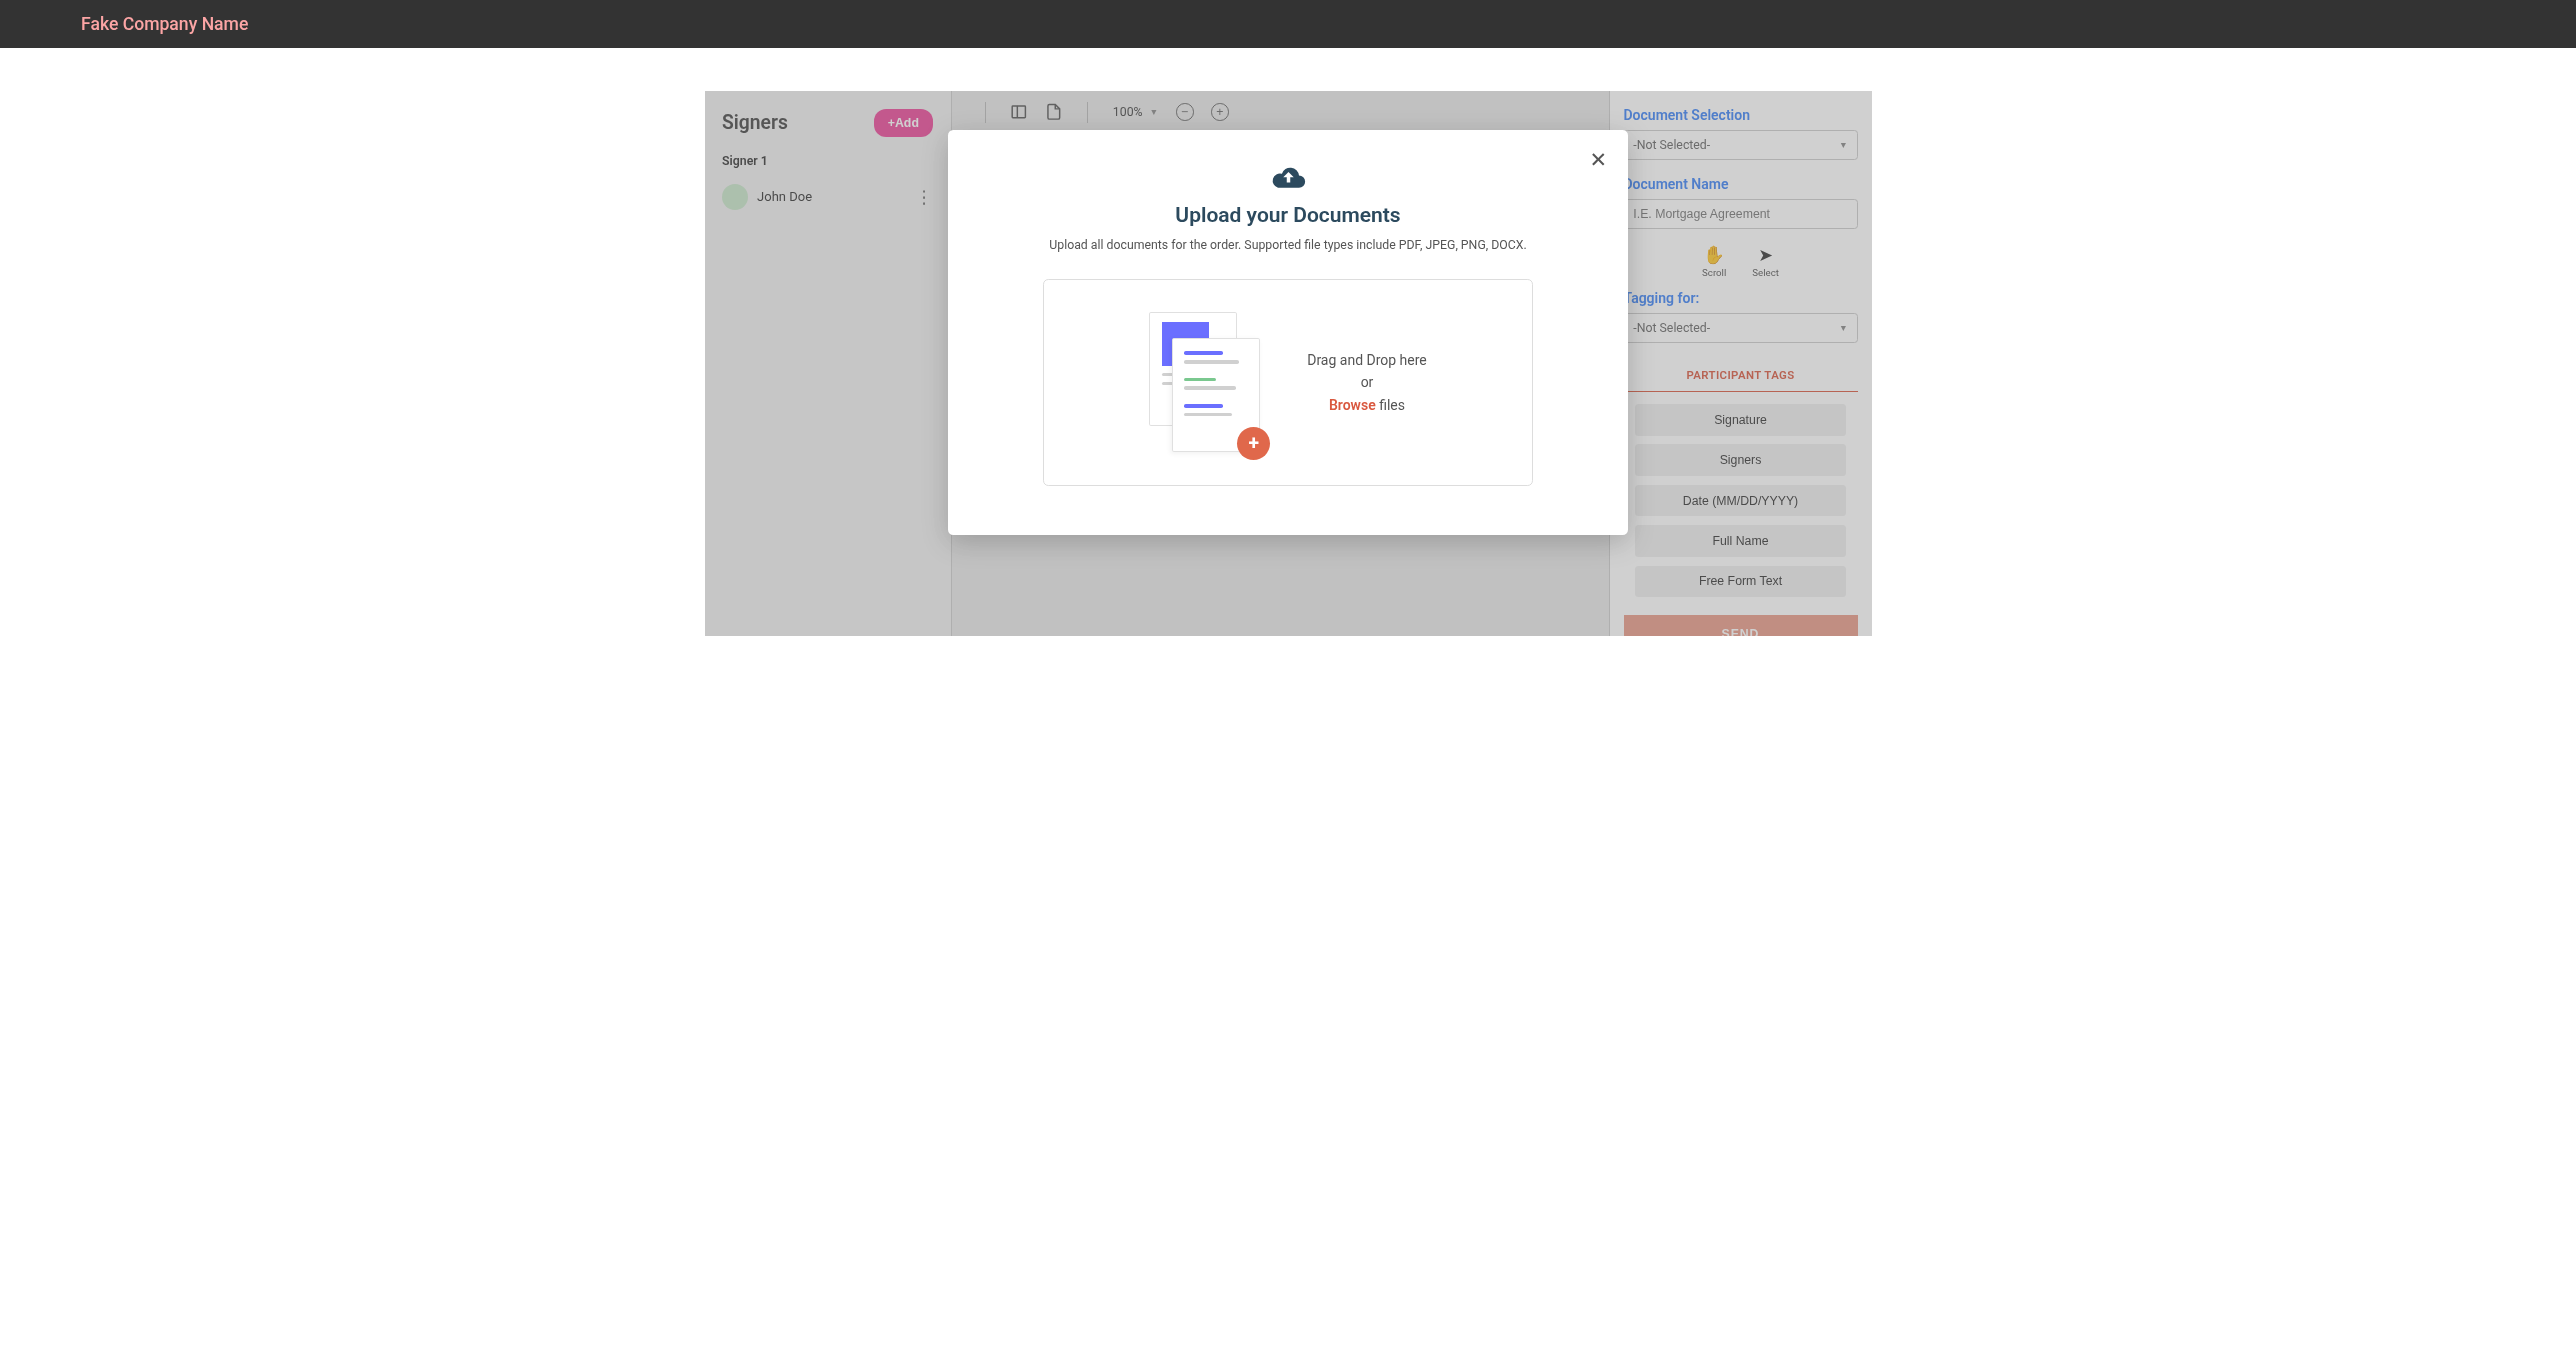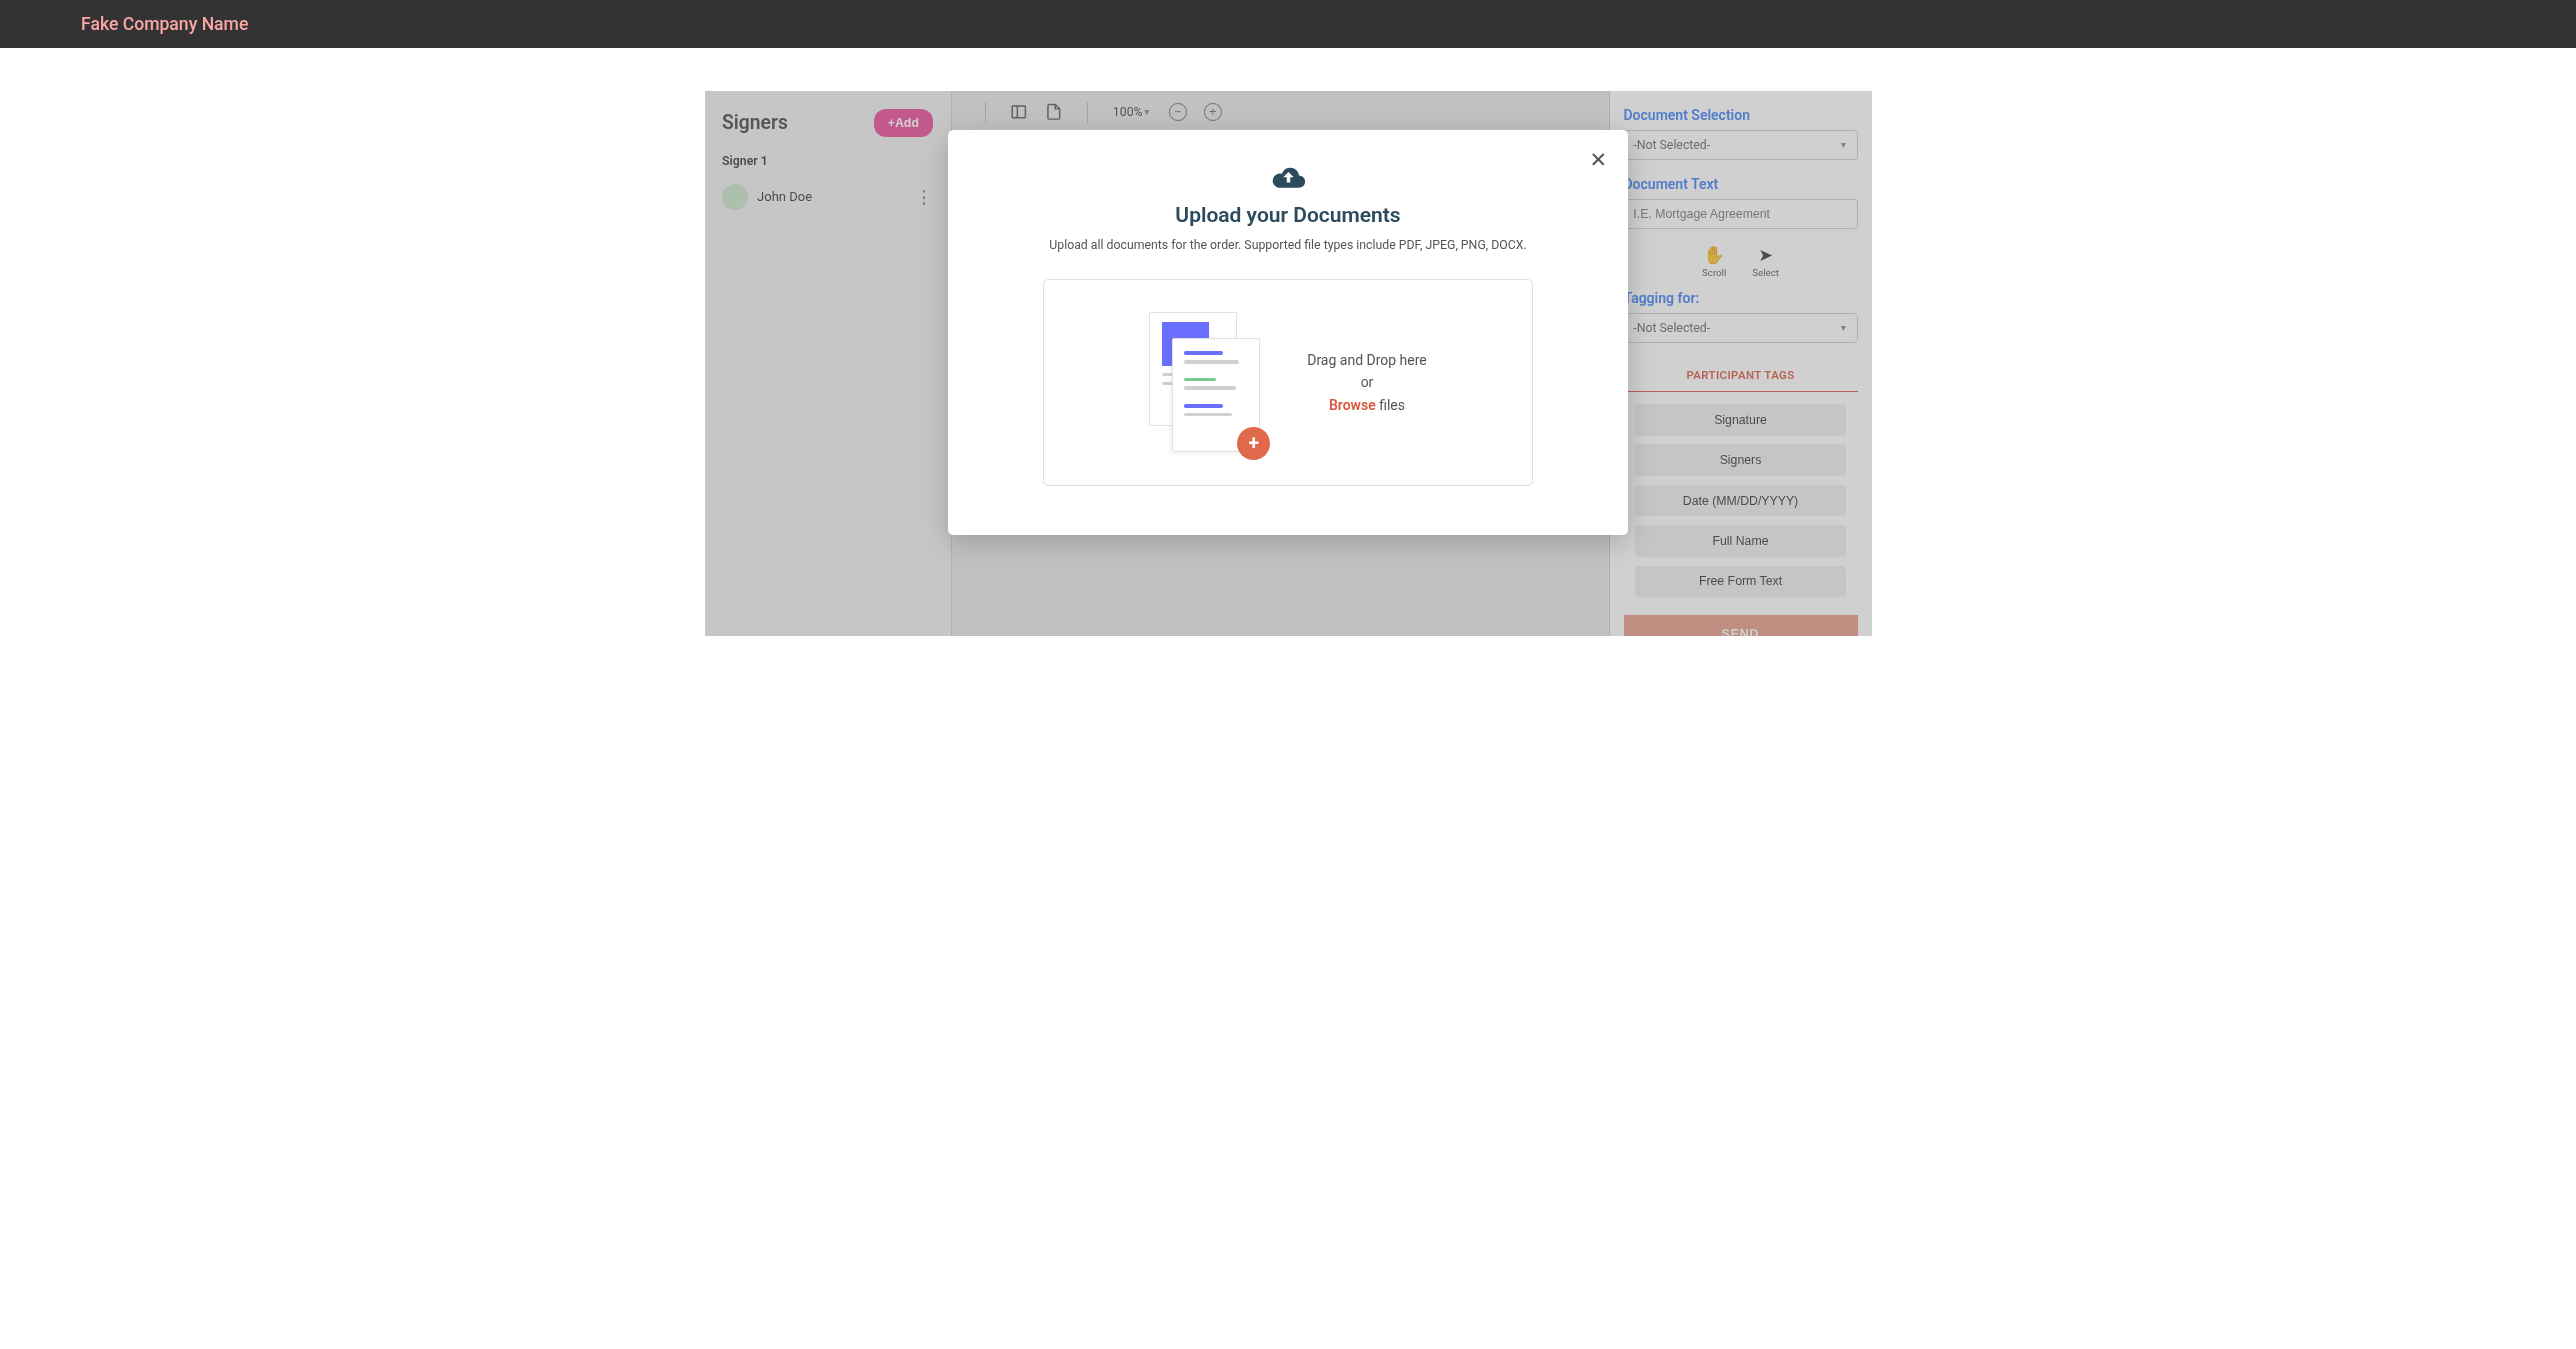--- a/index.html
+++ b/index.html
@@ -19,21 +19,21 @@
 .signer-row { display: flex; align-items: center; justify-content: space-between; padding: 5.3px 0; }
 .signer-info { display: flex; align-items: center; gap: 9px; }
 .avatar { width: 26px; height: 26px; border-radius: 50%; background: #c8e6c9; }
 .signer-name { font-size: 13px; color: #333; }
 .more-icon { font-size: 17.6px; color: #666; cursor: pointer; }
 
 .center-panel { flex: 1; background: #e8e8e8; border-left: 0.9px solid #ccc; border-right: 0.9px solid #ccc; }
 .toolbar { display: flex; align-items: center; padding: 10.5px 26px; gap: 17.6px; border-bottom: 0.9px solid #ddd; background: #e8e8e8; }
 .tool-sep { width: 0.9px; height: 21px; background: #bbb; margin: 0 7px; }
 .tool-icon { width: 17.6px; height: 17.6px; cursor: pointer; color: #555; }
-.zoom-ctl { display: flex; align-items: center; font-size: 12.3px; color: #444; }
+.zoom-ctl { display: flex; align-items: center; gap: 7px; font-size: 12.3px; color: #444; }
 .zoom-btn { width: 17.6px; height: 17.6px; border: 1.3px solid #666; border-radius: 50%; display: flex; align-items: center; justify-content: center; font-size: 12.3px; color: #666; cursor: pointer; background: none; }
 
 .right-panel { width: 262px; background: #fff; padding: 16px 14px; overflow-y: auto; }
 .rp-section { margin-bottom: 16px; }
 .rp-label { font-size: 14px; font-weight: 600; color: #3b82f6; margin-bottom: 7px; }
 .rp-select { width: 100%; padding: 7px 8.8px; border: 0.9px solid #ccc; border-radius: 3.5px; font-size: 12.3px; color: #666; background: #fff; display: flex; justify-content: space-between; align-items: center; cursor: pointer; }
 .rp-input { width: 100%; padding: 7px 8.8px; border: 0.9px solid #ccc; border-radius: 3.5px; font-size: 12.3px; color: #888; }
 .mode-row { display: flex; justify-content: center; gap: 26px; margin: 12.3px 0; }
 .mode-item { text-align: center; font-size: 9.7px; color: #555; }
 .mode-icon { font-size: 17.6px; color: #333; margin-bottom: 1.8px; }
@@ -111,21 +111,21 @@
 
     <div class="right-panel">
       <div class="rp-section">
         <div class="rp-label">Document Selection</div>
         <div class="rp-select">
           <span>-Not Selected-</span>
           <span class="caret">▼</span>
         </div>
       </div>
       <div class="rp-section">
-        <div class="rp-label">Document Text</div>
+        <div class="rp-label">Document Name</div>
         <input class="rp-input" placeholder="I.E. Mortgage Agreement" style="">
       </div>
       <div class="mode-row">
         <div class="mode-item">
           <div class="mode-icon">✋</div>
           <div>Scroll</div>
         </div>
         <div class="mode-item">
           <div class="mode-icon">➤</div>
           <div>Select</div>

